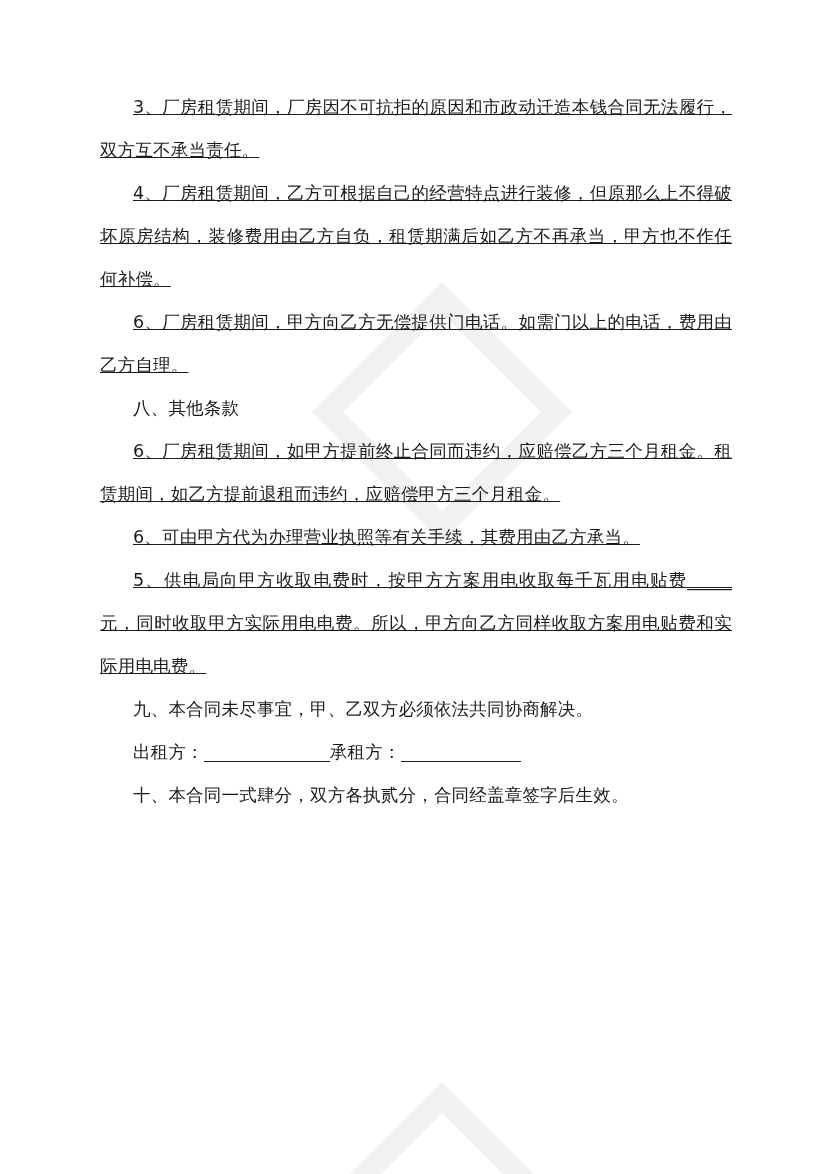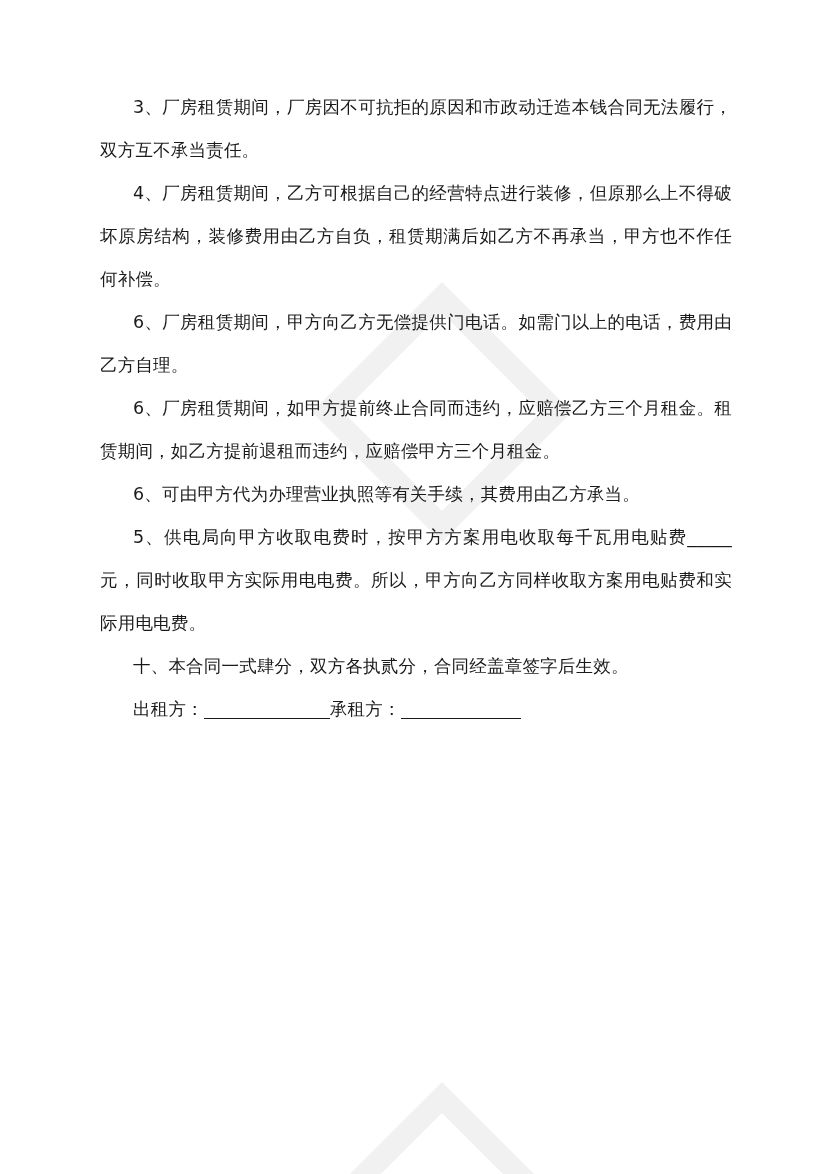--- a/index.html
+++ b/index.html
@@ -3,41 +3,43 @@
 <meta charset="utf-8">
 <style>
   html, body { margin: 0; padding: 0; background: #ffffff; }
   body { width: 830px; height: 1174px; position: relative; overflow: hidden;
          font-family: "DejaVu Sans", "Liberation Sans", sans-serif; color: #1a1a1a; }
   .page { position: absolute; left: 0; top: 0; width: 830px; height: 1174px; }
   .watermark { position: absolute; pointer-events: none; }
   .wm-shape { position: absolute; border: 22px solid rgba(225,225,225,0.45); transform: rotate(45deg); }
   .content { position: absolute; left: 100px; top: 86px; width: 632px; }
   .para { font-size: 17.5px; line-height: 43px; margin: 0; text-align: justify; letter-spacing: 0.2px; }
-  .indent { text-indent: 33px; }
+  .indent { text-indent: 33px; text-decoration: underline; }
   .heading { text-indent: 33px; }
   .sig-line { display: inline-block; border-bottom: 1px solid #1a1a1a; height: 20px; vertical-align: -4px; }
 </style>
 </head>
 <body>
 
 <div class="page">
 
   <div class="watermark" style="left:330px; top:300px; width:220px; height:220px;">
     <div class="wm-shape" style="left:20px; top:20px; width:140px; height:140px;"></div>
   </div>
   <div class="watermark" style="left:330px; top:1100px; width:220px; height:220px;">
     <div class="wm-shape" style="left:20px; top:20px; width:140px; height:140px;"></div>
   </div>
 
   <div class="content">
     <p class="para indent">3、厂房租赁期间，厂房因不可抗拒的原因和市政动迁造本钱合同无法履行，双方互不承当责任。</p>
     <p class="para indent">4、厂房租赁期间，乙方可根据自己的经营特点进行装修，但原那么上不得破坏原房结构，装修费用由乙方自负，租赁期满后如乙方不再承当，甲方也不作任何补偿。</p>
     <p class="para indent">6、厂房租赁期间，甲方向乙方无偿提供门电话。如需门以上的电话，费用由乙方自理。</p>
+    <p class="para heading">八、其他条款</p>
     <p class="para indent">6、厂房租赁期间，如甲方提前终止合同而违约，应赔偿乙方三个月租金。租赁期间，如乙方提前退租而违约，应赔偿甲方三个月租金。</p>
     <p class="para indent">6、可由甲方代为办理营业执照等有关手续，其费用由乙方承当。</p>
     <p class="para indent">5、供电局向甲方收取电费时，按甲方方案用电收取每千瓦用电贴费_____元，同时收取甲方实际用电电费。所以，甲方向乙方同样收取方案用电贴费和实际用电电费。</p>
-    <p class="para heading">十、本合同一式肆分，双方各执贰分，合同经盖章签字后生效。</p>
+    <p class="para heading">九、本合同未尽事宜，甲、乙双方必须依法共同协商解决。</p>
     <p class="para heading">
       <span>出租方：</span><span class="sig-line" style="width:126px;"></span><span>承租方：</span><span class="sig-line" style="width:120px;"></span>
     </p>
+    <p class="para heading">十、本合同一式肆分，双方各执贰分，合同经盖章签字后生效。</p>
   </div>
 </div>
 
 </body></html>

